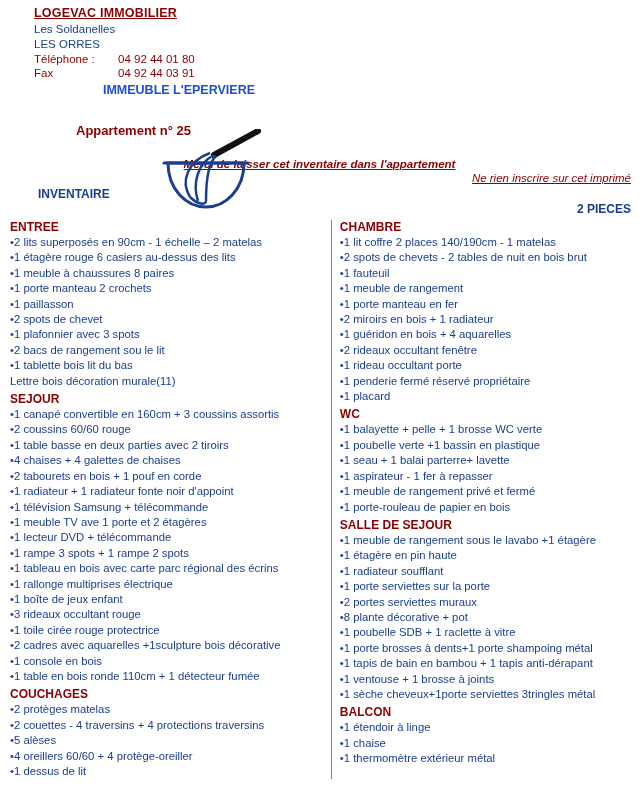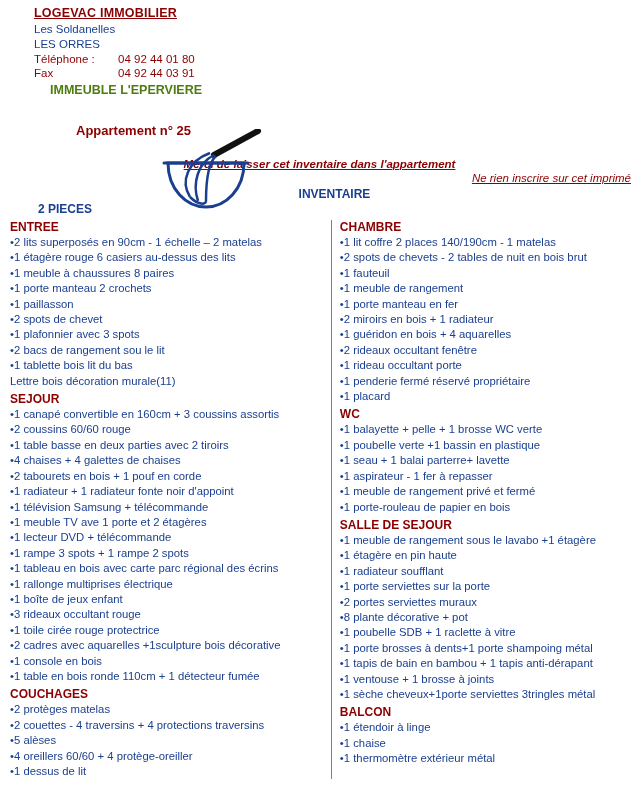--- a/index.html
+++ b/index.html
@@ -61,24 +61,24 @@
     margin-bottom: 2px;
   }
   .contact-label {
     width: 84px;
     display: inline-block;
   }
   .contact-value {
     display: inline-block;
   }
   .building-name {
-    color: #4d7c0f;
+    color: #1d4ed8;
     font-weight: bold;
     font-size: 12.5px;
-    text-align: left;
+    text-align: center;
     padding-left: 42px;
     padding-top: 2px;
   }
   .apartment-line {
     color: #8B0000;
     font-weight: bold;
     font-size: 13px;
     padding-left: 68px;
     padding-top: 26px;
   }
@@ -105,29 +105,28 @@
   }
   .notice-line2 {
     color: #8B0000;
     font-size: 11.5px;
     text-decoration: underline;
     font-style: italic;
     margin-top: 2px;
     text-align: right;
   }
   .inventaire {
-    text-align: center;
     color: #1a3f8f;
     font-size: 12px;
     font-weight: bold;
     margin-top: 3px;
     padding-left: 30px;
   }
   .pieces {
-    text-align: left;
+    text-align: right;
     color: #1a3f8f;
     font-size: 12px;
     font-weight: bold;
     margin-top: 1px;
     padding-left: 30px;
   }
 
   
   .columns {
     display: flex;

